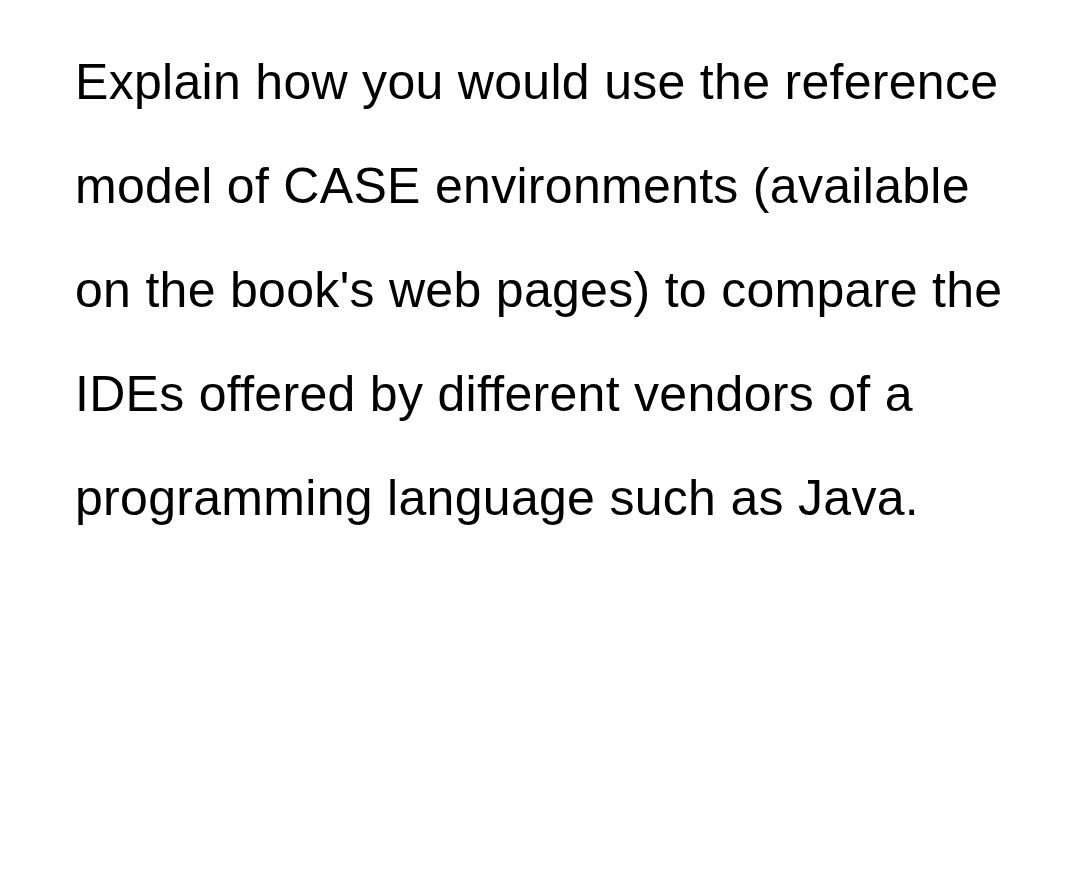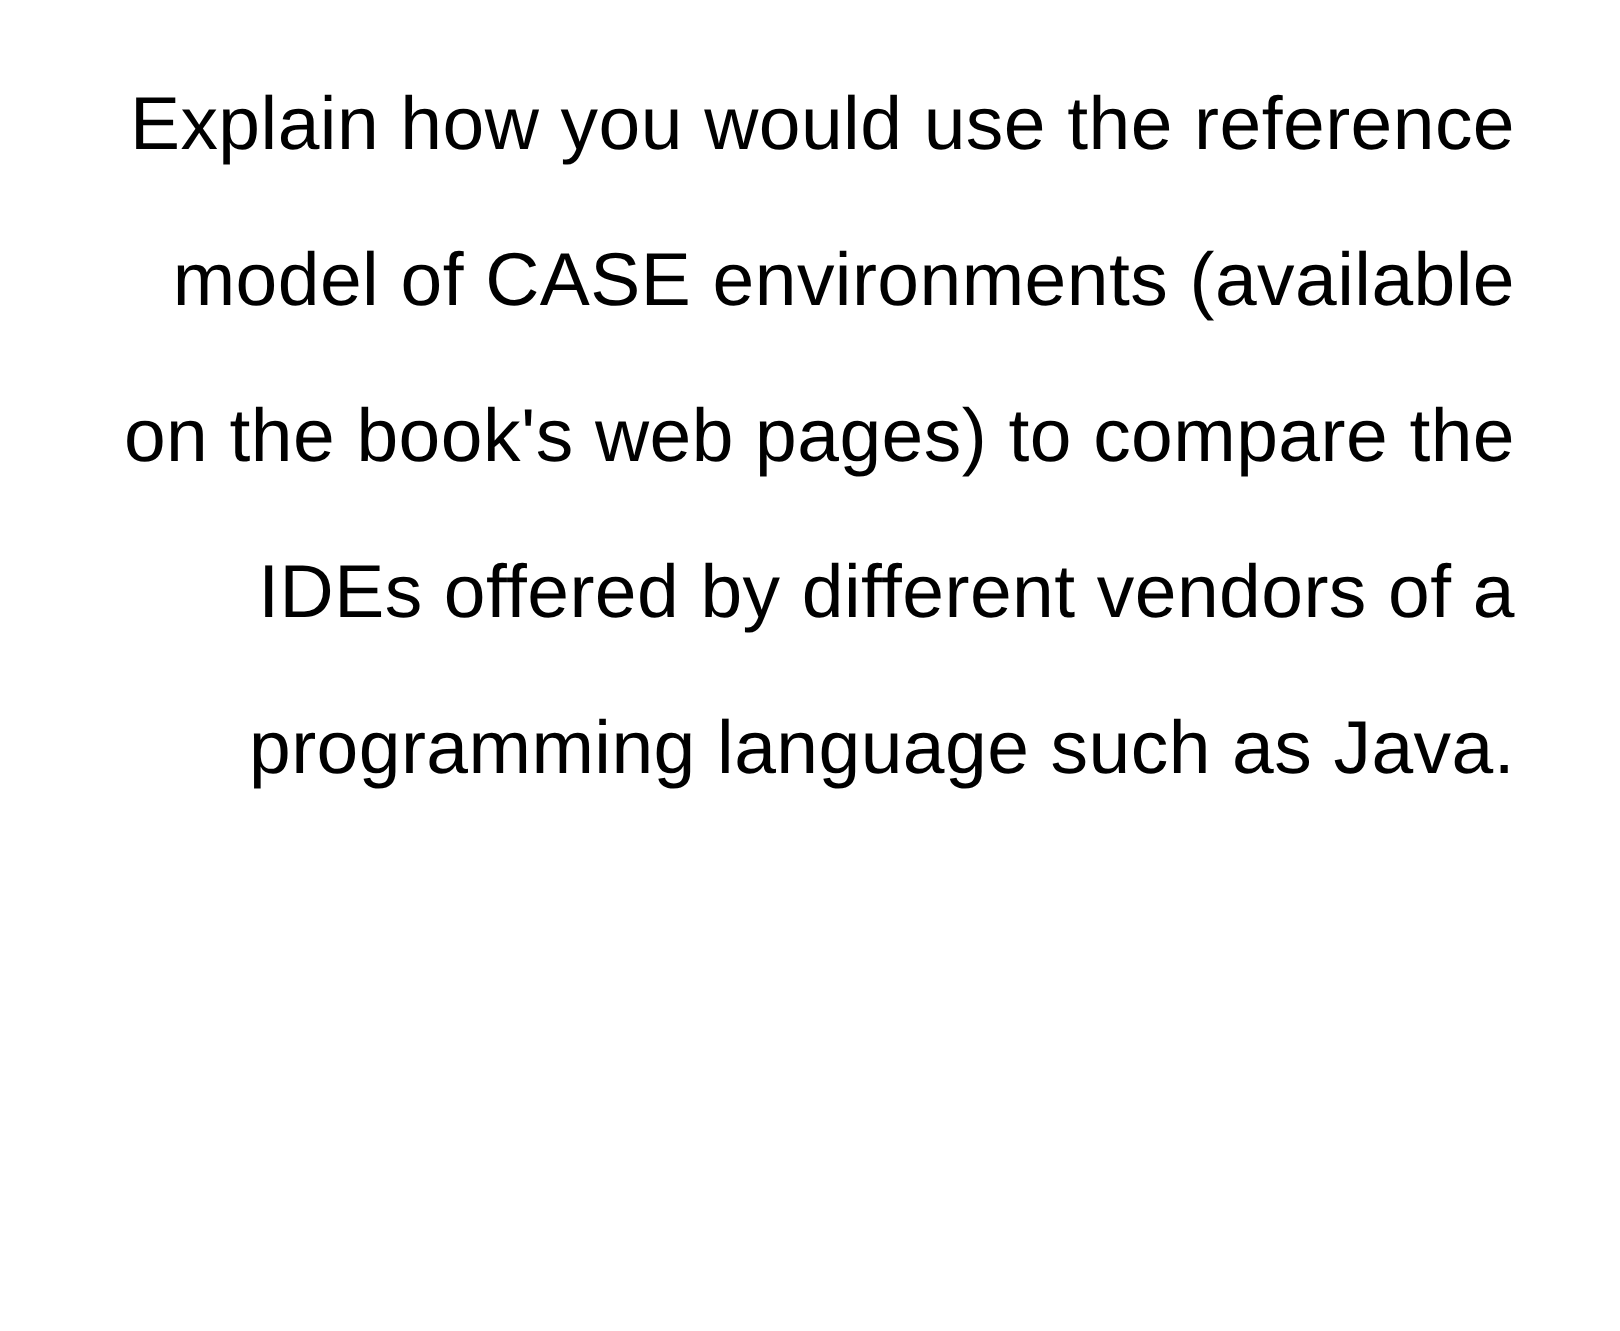--- a/index.html
+++ b/index.html
@@ -1,19 +1,18 @@
 <!DOCTYPE html>
 <html><head>
   <meta charset="utf-8">
   <style>
     * {
       margin: 0;
       padding: 0;
       box-sizing: border-box;
-      text-align: right;
     }
     body {
       width: 1080px;
       height: 887px;
       background: #ffffff;
       font-family: Arial, Helvetica, sans-serif;
       padding: 30px 70px 30px 75px;
       display: flex;
       align-items: flex-start;
     }

